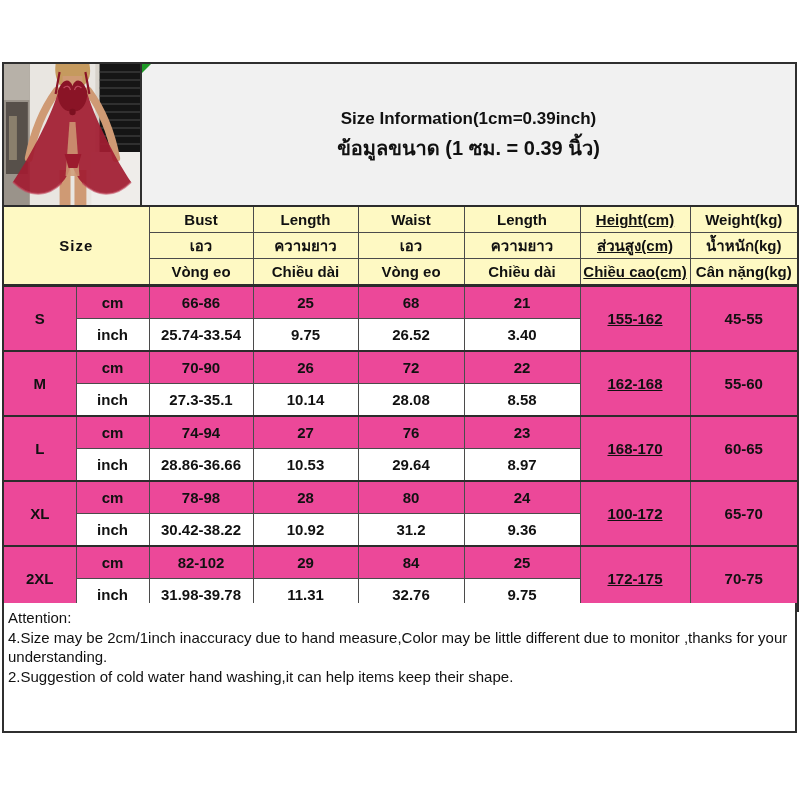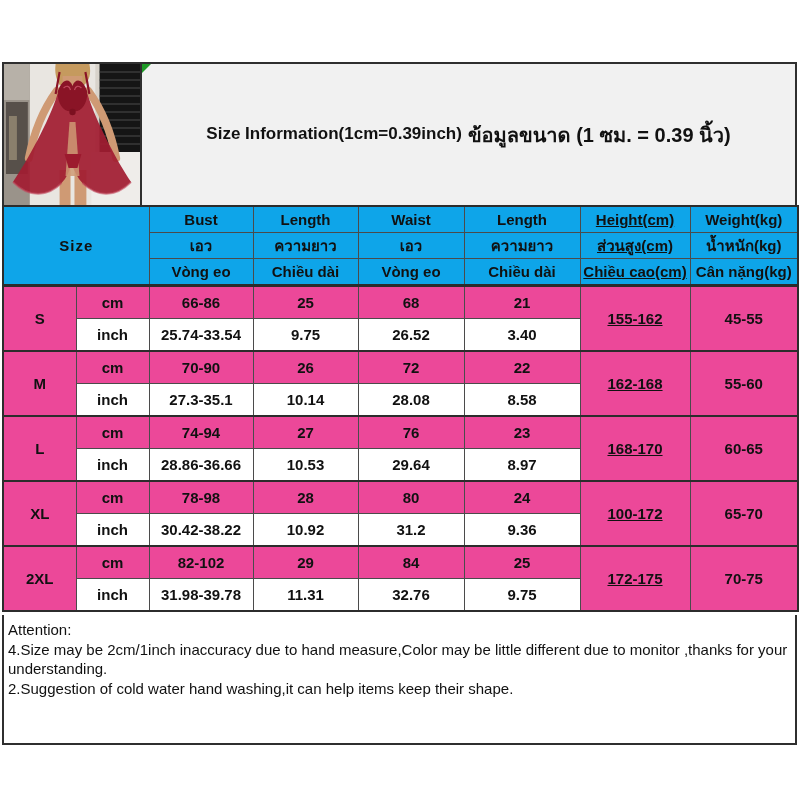--- a/index.html
+++ b/index.html
@@ -15,53 +15,53 @@
     position:absolute;top:62px;left:2px;width:795px;height:143px;
     box-sizing:border-box;border:2px solid #2f2f2f;border-bottom:none;
     display:flex;background:#f1f1f1;
   }
   .photo-cell{
     width:138px;flex:none;position:relative;box-sizing:border-box;
     border-right:2px solid #2f2f2f;background:#e9e6e1;overflow:hidden;
   }
   .photo-cell svg{position:absolute;top:0;left:0;width:100%;height:100%;}
   .title-cell{
-    flex:1;position:relative;display:flex;flex-direction:row;
+    flex:1;position:relative;display:flex;flex-direction:column;
     justify-content:center;align-items:center;gap:6px;background:#f1f1f1;
   }
   .title-line{font-weight:bold;font-size:17px;line-height:1.2;white-space:nowrap;}
   .title-line.th{font-size:20px;}
   .corner-flag{position:absolute;top:0;left:0;display:block;}
 
   
   table.size-table{
     position:absolute;top:205px;left:2px;width:795px;
     border-collapse:collapse;table-layout:fixed;
     border:2px solid #2c2c2c;
   }
   table.size-table td{
     border:1px solid #4b4b4b;text-align:center;vertical-align:middle;
     font-weight:bold;font-size:15px;padding:0;overflow:hidden;
   }
-  tr.hdr td{height:25px;background:#0ea5e9;}
+  tr.hdr td{height:25px;background:#fef9c3;}
   td.size-cell{background:#dadada;font-size:30px;letter-spacing:1px;}
   tr.cm-row td{height:31px;background:#ec4899;}
   tr.inch-row td{height:31px;background:#ffffff;}
   td.size-label{background:#dadada;font-size:16px;}
   td.merge{background:#f0f0f0;}
   tr.group-start td{border-top:2px solid #2c2c2c;}
   tr.body-start td{border-top:3px solid #2c2c2c;}
   td.hcol{border-left:2px solid #2c2c2c;text-decoration:underline;}
 
   
   .attention{
     position:absolute;top:603px;left:2px;width:795px;height:130px;
     box-sizing:border-box;border:2px solid #2f2f2f;border-top:none;
     background:#ffffff;padding:5px 4px 0 4px;
-    font-size:15px;line-height:19.5px;font-weight:normal;margin-top:12px;
+    font-size:15px;line-height:19.5px;font-weight:normal;
   }
   .attention div{margin:0;}
 </style>
 </head>
 <body>
 
 <div class="sheet">
 
   <div class="top-block">
     <div class="photo-cell">

